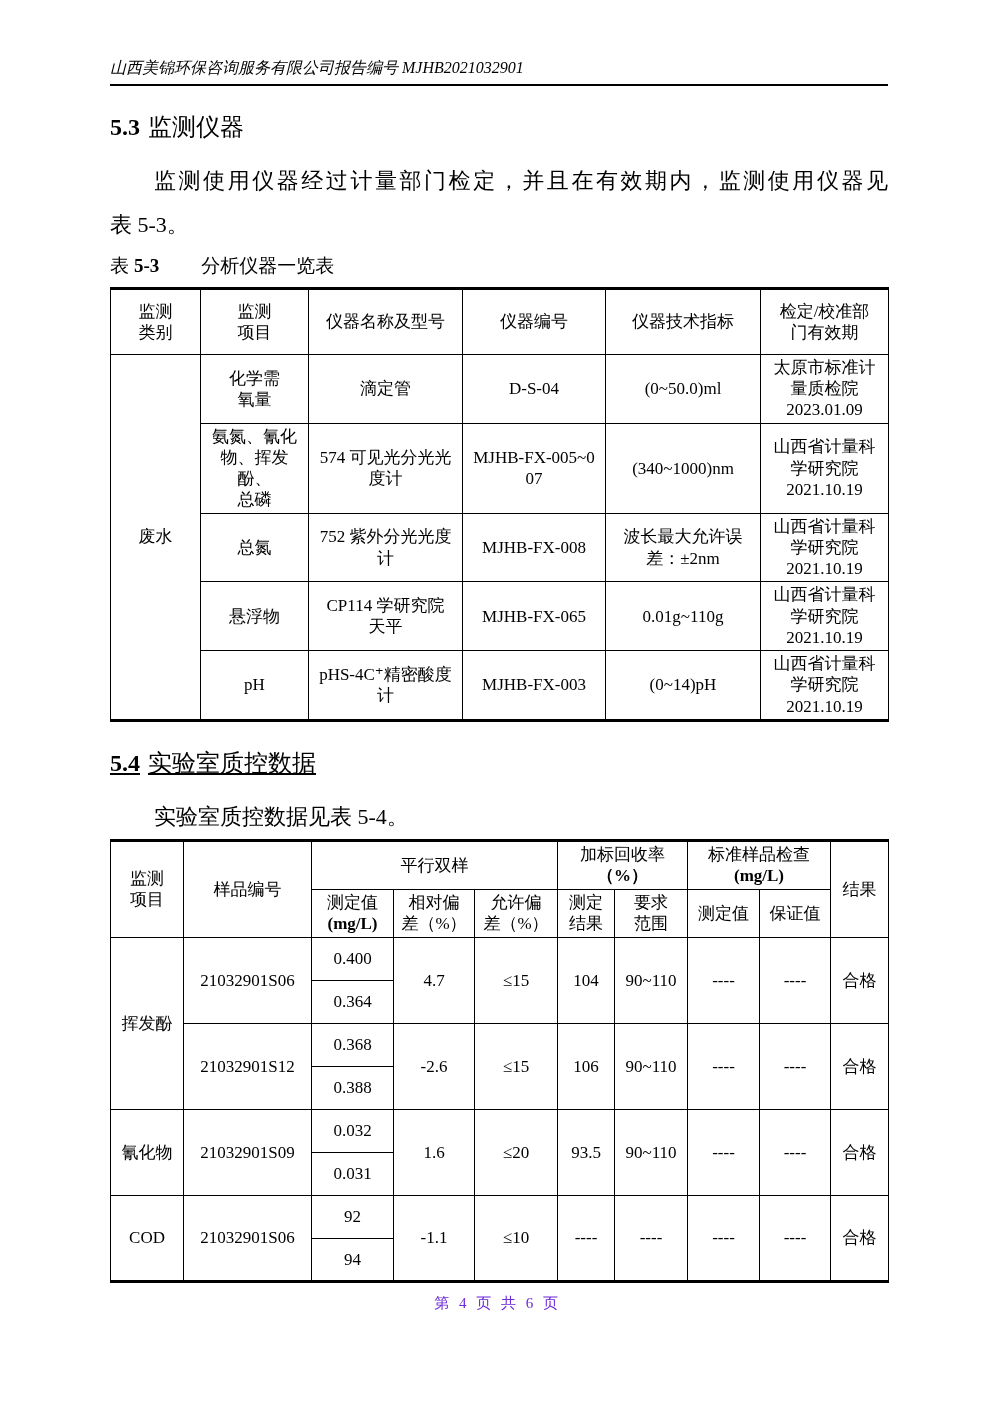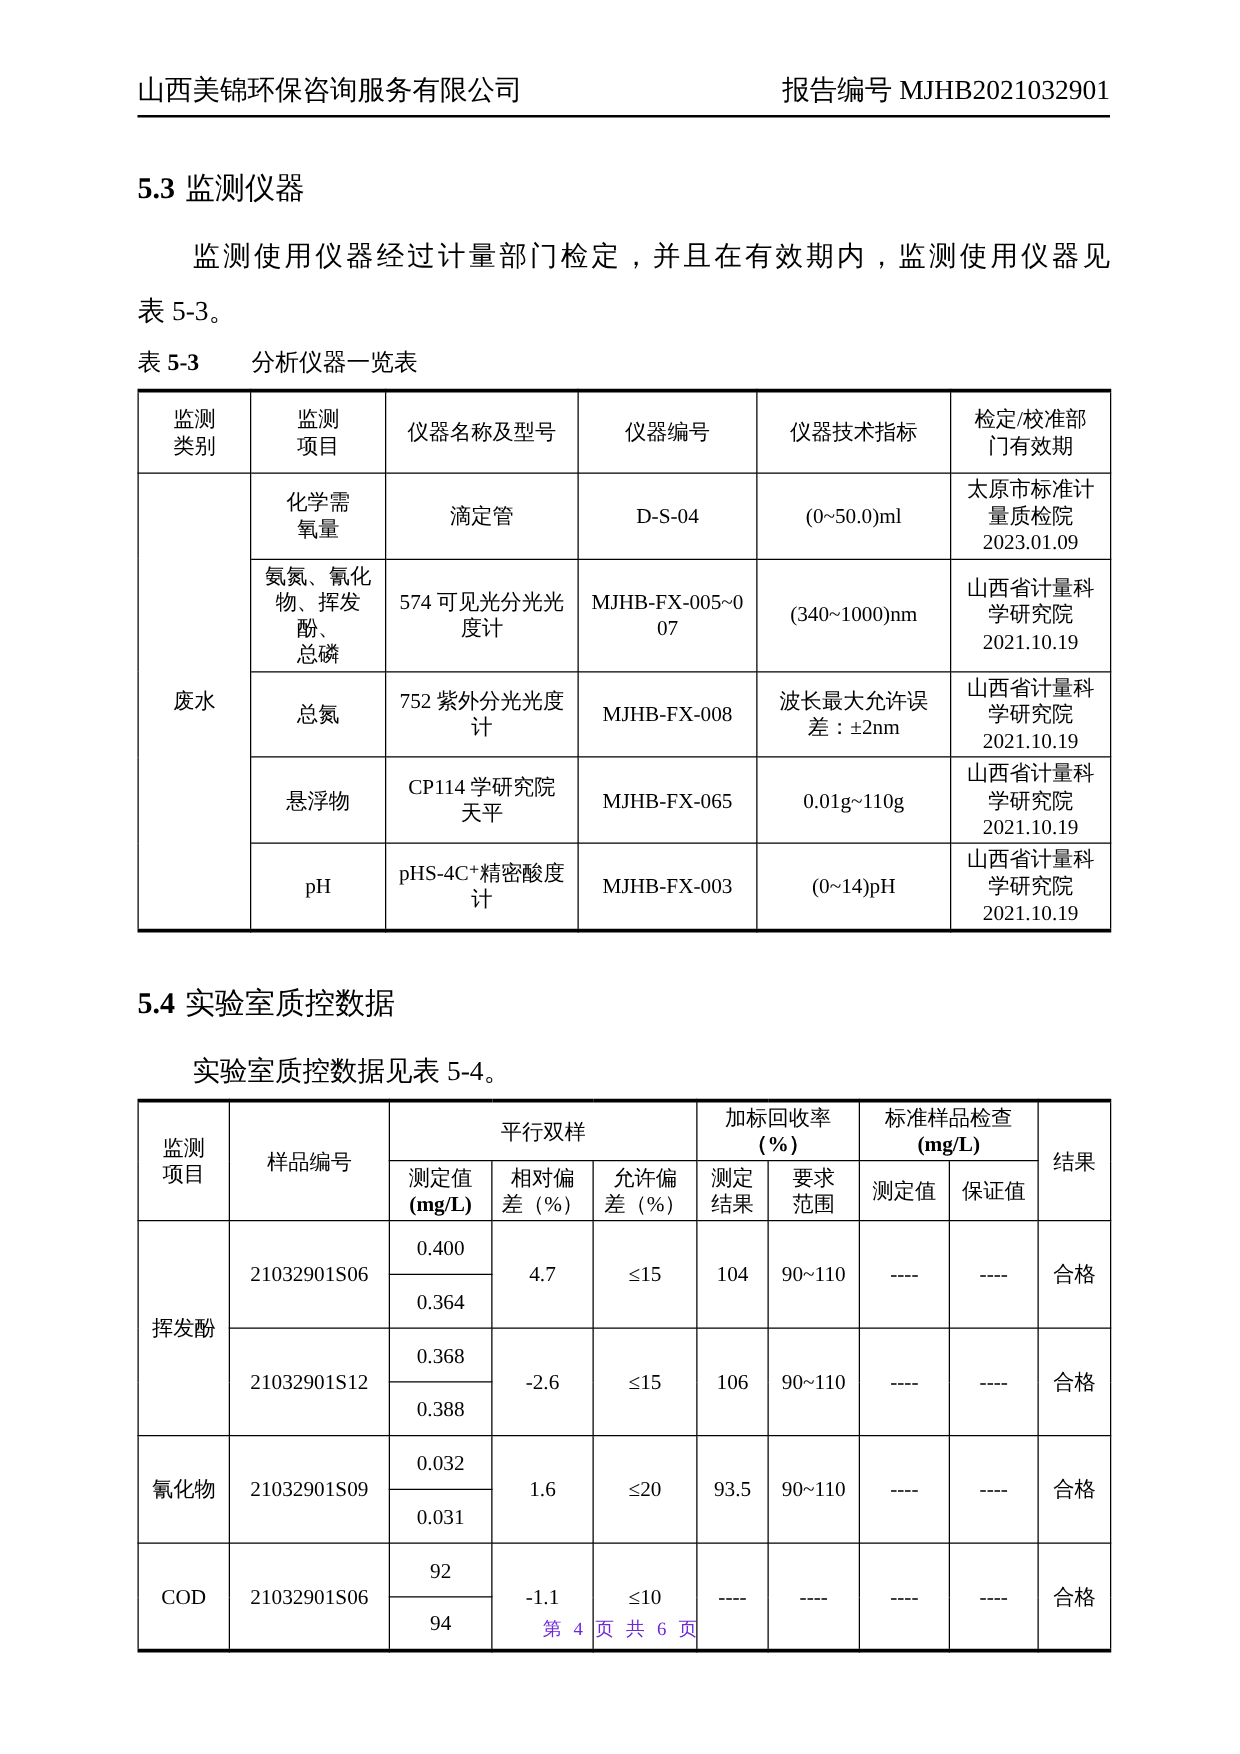--- a/index.html
+++ b/index.html
@@ -7,27 +7,27 @@
     width:992px;height:1403px;
     font-family:"Liberation Serif","DejaVu Serif",serif;
     color:#000;
     position:relative;
     overflow:hidden;
   }
   .content{margin-left:110px;width:778px;}
 
   
   .page-header{
-    display:flex;justify-content:space-between;align-items:flex-end;
-    padding-top:58px;font-size:22px;line-height:1.3;
+    display:flex;align-items:flex-end;
+    padding-top:58px;font-size:16px;line-height:1.3;font-style:italic;
   }
   .header-rule{border-bottom:2px solid #000;margin-top:5px;}
 
   
-  .heading{margin-top:42px;font-size:24px;line-height:1.3;}
+  .heading{margin-top:26px;font-size:24px;line-height:1.3;}
   .heading .hnum{font-weight:bold;margin-right:8px;}
 
   
   .para{font-size:22px;line-height:2.0;margin-top:16px;}
   .para .line1{text-indent:2em;text-align:justify;text-align-last:justify;}
   .para .indent{text-indent:2em;}
 
   
   .caption{font-size:19px;margin-top:6px;margin-bottom:8px;}
   .caption .cap-num{font-weight:bold;margin-left:5px;}
@@ -161,21 +161,21 @@
 计</td>
       <td>MJHB-FX-003</td>
       <td>(0~14)pH</td>
       <td>山西省计量科
 学研究院
 2021.10.19</td>
     </tr>
   </tbody>
     </table>
 
-  <div class="heading" style="">
+  <div class="heading" style="text-decoration:underline;">
     <span class="hnum">5.4</span><span>实验室质控数据</span>
   </div>
 
   <div class="para">
     <div class="indent">实验室质控数据见表 5-4。</div>
   </div>
 
 
   <table class="t54">
     <colgroup>

